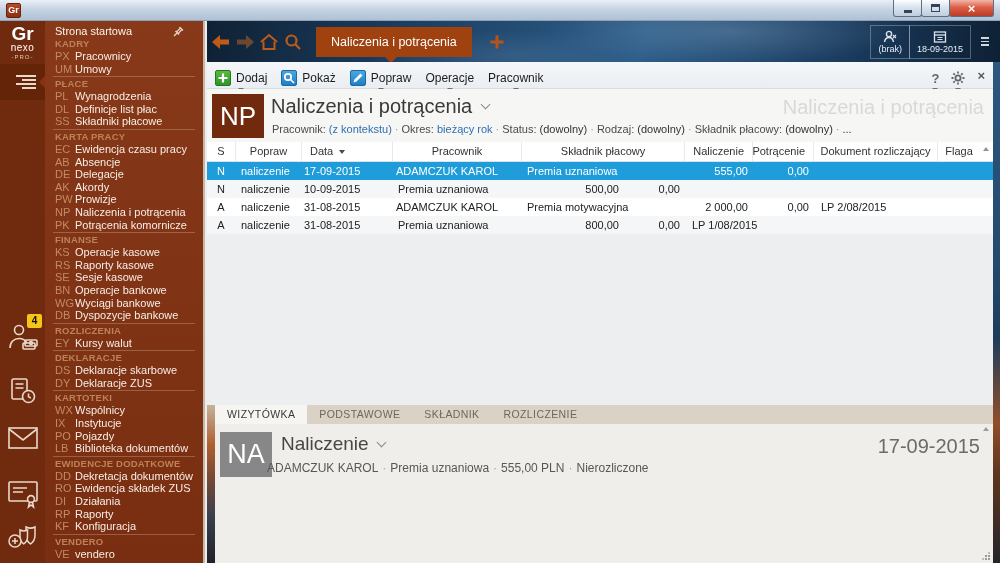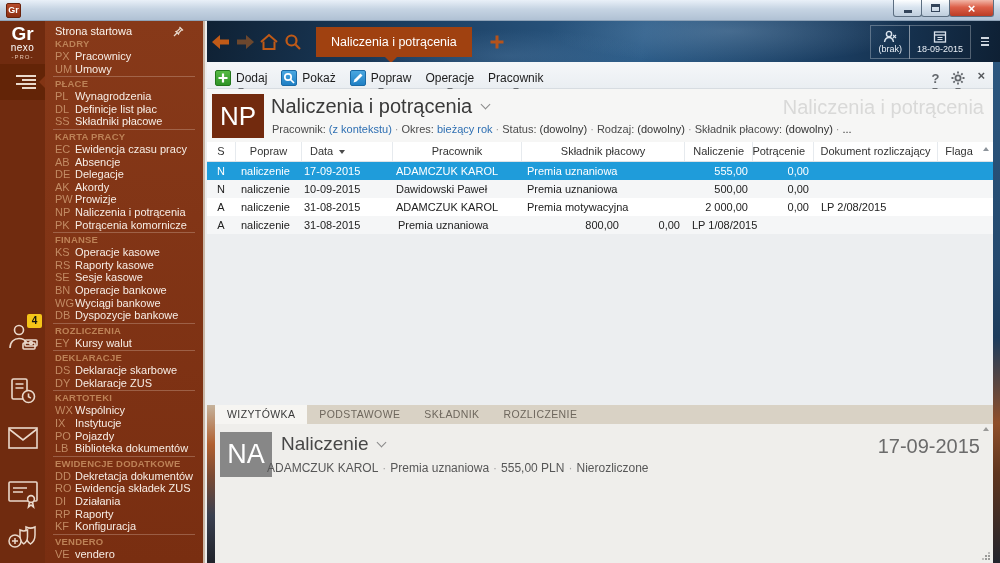--- a/index.html
+++ b/index.html
@@ -570,21 +570,20 @@
           <div class="gc" style="width: 163px; text-align: left; padding: 0px 0px 0px 6px;">Premia uznaniowa</div>
           <div class="gc" style="width: 68px; text-align: right; padding: 0px 4px 0px 0px;">555,00</div>
           <div class="gc" style="width: 61px; text-align: right; padding: 0px 4px 0px 0px;">0,00</div>
           <div class="gc" style="width: 124px; text-align: left; padding: 0px 0px 0px 8px;"></div>
           <div class="gc" style="width: 43px; text-align: left; padding: 0px;"></div>
         </div>
         <div class="gridrow row-alt">
           <div class="gc" style="width: 28px; text-align: center; padding: 0px;">N</div>
           <div class="gc" style="width: 66px; text-align: left; padding: 0px 0px 0px 6px;">naliczenie</div>
           <div class="gc" style="width: 91px; text-align: left; padding: 0px 0px 0px 3px;">10-09-2015</div>
-          <div class="gc" style="width: 129px; text-align: left; padding: 0px 0px 0px 4px;">Dawidowski Paweł</div>
           <div class="gc" style="width: 163px; text-align: left; padding: 0px 0px 0px 6px;">Premia uznaniowa</div>
           <div class="gc" style="width: 68px; text-align: right; padding: 0px 4px 0px 0px;">500,00</div>
           <div class="gc" style="width: 61px; text-align: right; padding: 0px 4px 0px 0px;">0,00</div>
           <div class="gc" style="width: 124px; text-align: left; padding: 0px 0px 0px 8px;"></div>
           <div class="gc" style="width: 43px; text-align: left; padding: 0px;"></div>
         </div>
         <div class="gridrow row-plain">
           <div class="gc" style="width: 28px; text-align: center; padding: 0px;">A</div>
           <div class="gc" style="width: 66px; text-align: left; padding: 0px 0px 0px 6px;">naliczenie</div>
           <div class="gc" style="width: 91px; text-align: left; padding: 0px 0px 0px 3px;">31-08-2015</div>

